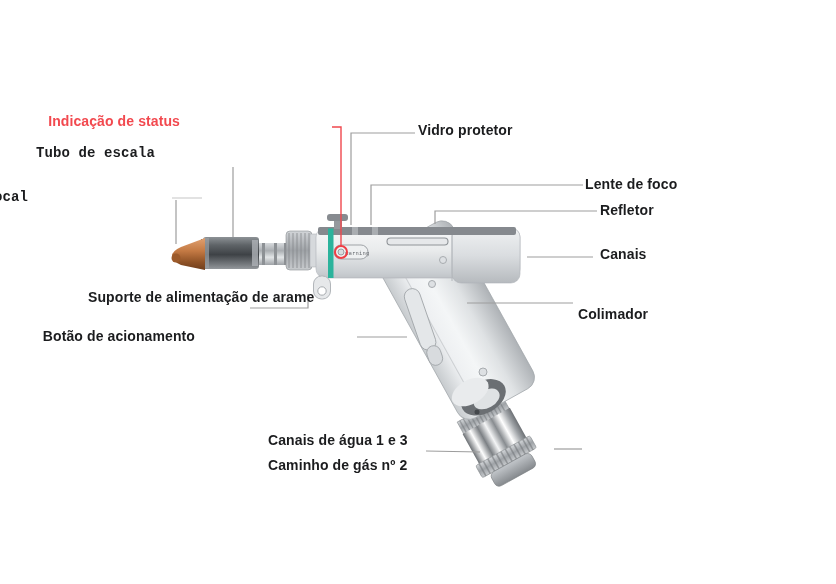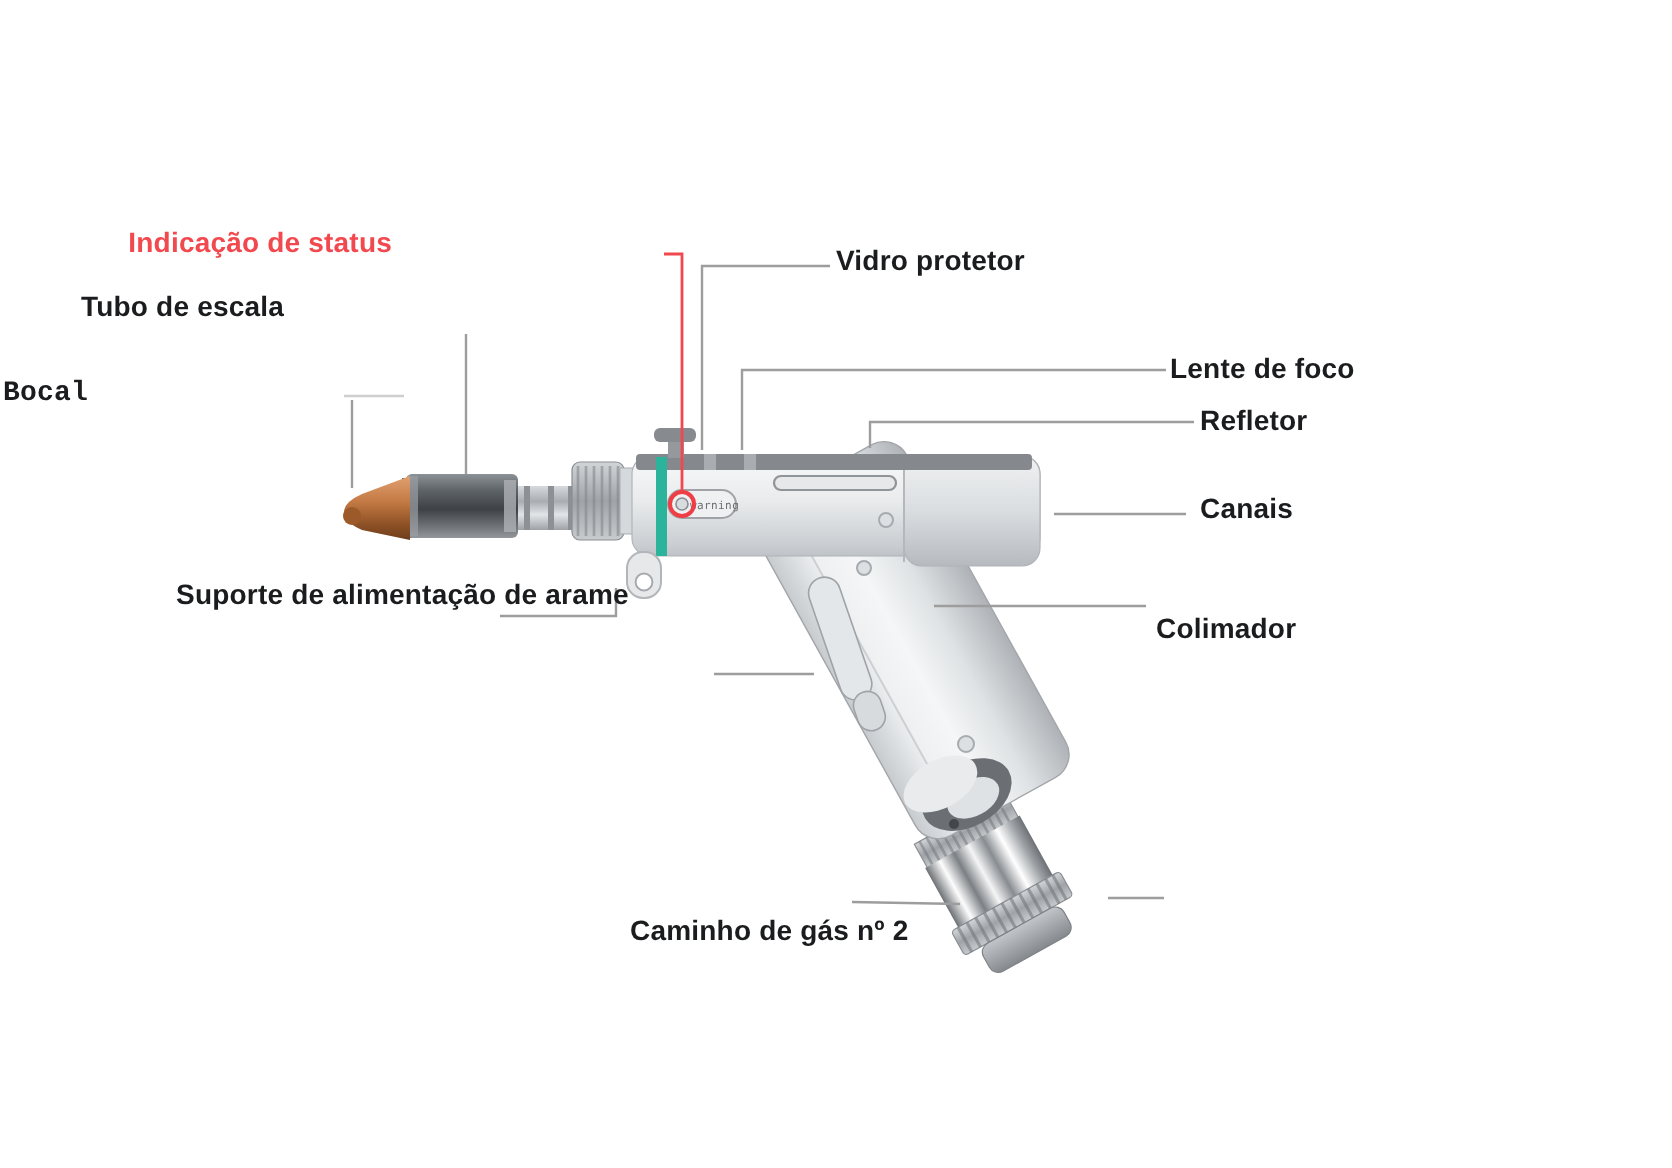--- a/index.html
+++ b/index.html
@@ -1,40 +1,39 @@
 <!DOCTYPE html>
 <html><head>
 <meta charset="utf-8">
 <style>
   html,body{margin:0;padding:0;background:#ffffff;}
   #stage{
     position:relative;width:684px;height:584px;background:#ffffff;overflow:hidden;
     font-family:"Liberation Sans", sans-serif;
-    padding-left:16px;
   }
   #gun-svg{position:absolute;left:0;top:0;}
   .lbl{
     position:absolute;white-space:nowrap;
     font:700 14px/1.15 "Liberation Sans", sans-serif;
     color:#1b1c1e;letter-spacing:.1px;
   }
   .lbl.red{color:#f2494f;}
   
   #lb-status   {right:504px;top:113px;}
-  #lb-tubo     {right:558px;top:145px;}
+  #lb-tubo     {right:529px;top:145px;font-family:Liberation Mono, monospace;}
   #lb-bocal    {right:656px;top:189px;font-family:Liberation Mono, monospace;}
   #lb-vidro    {left:418px;top:122px;text-align:right;}
   #lb-lente    {left:585px;top:176px;}
   #lb-refletor {left:600px;top:202px;}
   #lb-motor    {left:600px;top:246px;}
   #lb-colimador{left:578px;top:293px;margin-top:13px;}
   #lb-suporte  {left:60px;top:289px;margin-left:28px;}
   #lb-botao    {right:489px;top:328px;}
   #lb-canais   {left:268px;top:432px;}
-  #lb-caminho  {left:268px;top:457px;margin-left:47px;}
+  #lb-caminho  {left:268px;top:457px;}
   #lb-luva     {left:588px;top:438px;}
 </style>
 </head>
 <body>
 
 <div id="stage">
 
   <svg id="gun-svg" width="836" height="584" viewBox="0 0 836 584">
     <defs>
       <linearGradient id="gBody" x1="0" y1="0" x2="0" y2="1">
@@ -224,14 +223,16 @@
 
   <div class="lbl red" id="lb-status">Indicação de status</div>
   <div class="lbl" id="lb-tubo">Tubo de escala</div>
   <div class="lbl" id="lb-bocal">Bocal</div>
   <div class="lbl" id="lb-vidro">Vidro protetor</div>
   <div class="lbl" id="lb-lente">Lente de foco</div>
   <div class="lbl" id="lb-refletor">Refletor</div>
   <div class="lbl" id="lb-motor">Canais</div>
   <div class="lbl" id="lb-colimador">Colimador</div>
   <div class="lbl" id="lb-suporte">Suporte de alimentação de arame</div>
+  <div class="lbl" id="lb-botao">Botão de acionamento</div>
+  <div class="lbl" id="lb-canais">Canais de água 1 e 3</div>
   <div class="lbl" id="lb-caminho">Caminho de gás nº 2</div>
 </div>
 
 </body></html>

